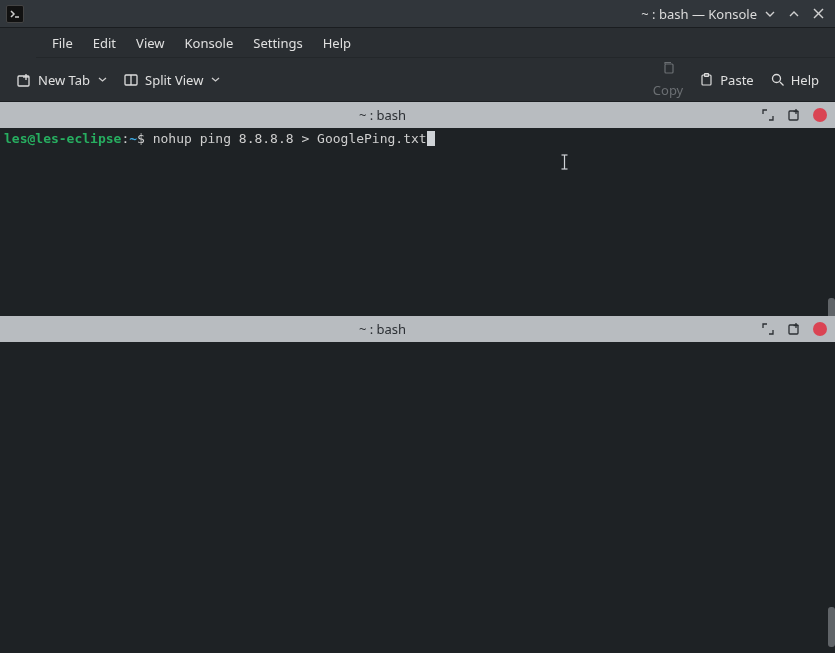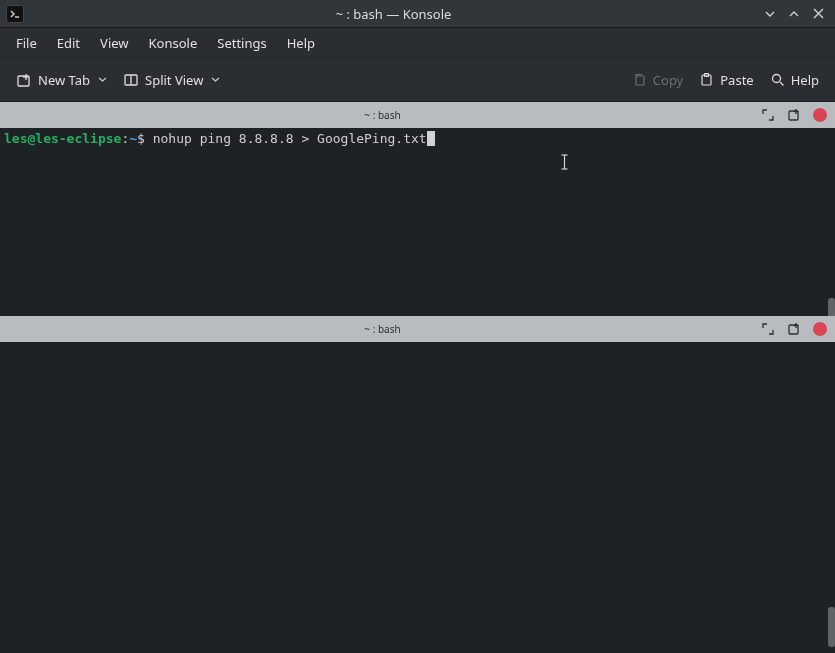--- a/index.html
+++ b/index.html
@@ -26,41 +26,42 @@
   .appicon {
     width: 18px; height: 18px;
     background: #111;
     border: 1px solid #444;
     border-radius: 2px;
     display: flex; align-items: center; justify-content: center;
     margin-right: 6px;
   }
   .title-text {
     flex: 1;
-    text-align: center;
+    text-align: right;
     color: #dcdcdc;
     font-size: 13px;
   }
   .winbtn {
     width: 22px; height: 22px;
     display: flex; align-items: center; justify-content: center;
     color: #cfcfcf;
     cursor: pointer;
     margin-left: 2px;
   }
   .winbtn svg { stroke: #cfcfcf; }
   
   .menubar {
     height: 30px;
     background: #2a2e32;
     display: flex;
     align-items: center;
     padding: 0 6px;
     gap: 0;
     border-bottom: 1px solid #23272a;
+    margin-left: 36px;
   }
   .menuitem {
     padding: 5px 10px;
     color: #e0e0e0;
     cursor: pointer;
   }
   
   .toolbar {
     height: 44px;
     background: #2a2e32;
@@ -71,34 +72,34 @@
   }
   .tbtn {
     display: flex;
     align-items: center;
     gap: 6px;
     padding: 6px 8px;
     color: #e0e0e0;
     cursor: pointer;
     border-radius: 3px;
   }
-  .tbtn.disabled { color: #6b6f73; }
+  .tbtn.disabled { color: #6b6f73; flex-direction: column; }
   .tool-spacer { flex: 1; }
   .chevdown {
     margin-left: 2px;
   }
   
   .pane-header {
     height: 26px;
     background: #b8bcc0;
     color: #2b2f33;
     display: flex;
     align-items: center;
     padding: 0 6px;
-    font-size: 10px;
+    font-size: 13px;
     position: relative;
   }
   .pane-title {
     flex: 1;
     text-align: center;
     color: #2b2f33;
   }
   .pane-icons {
     display: flex;
     gap: 8px;

